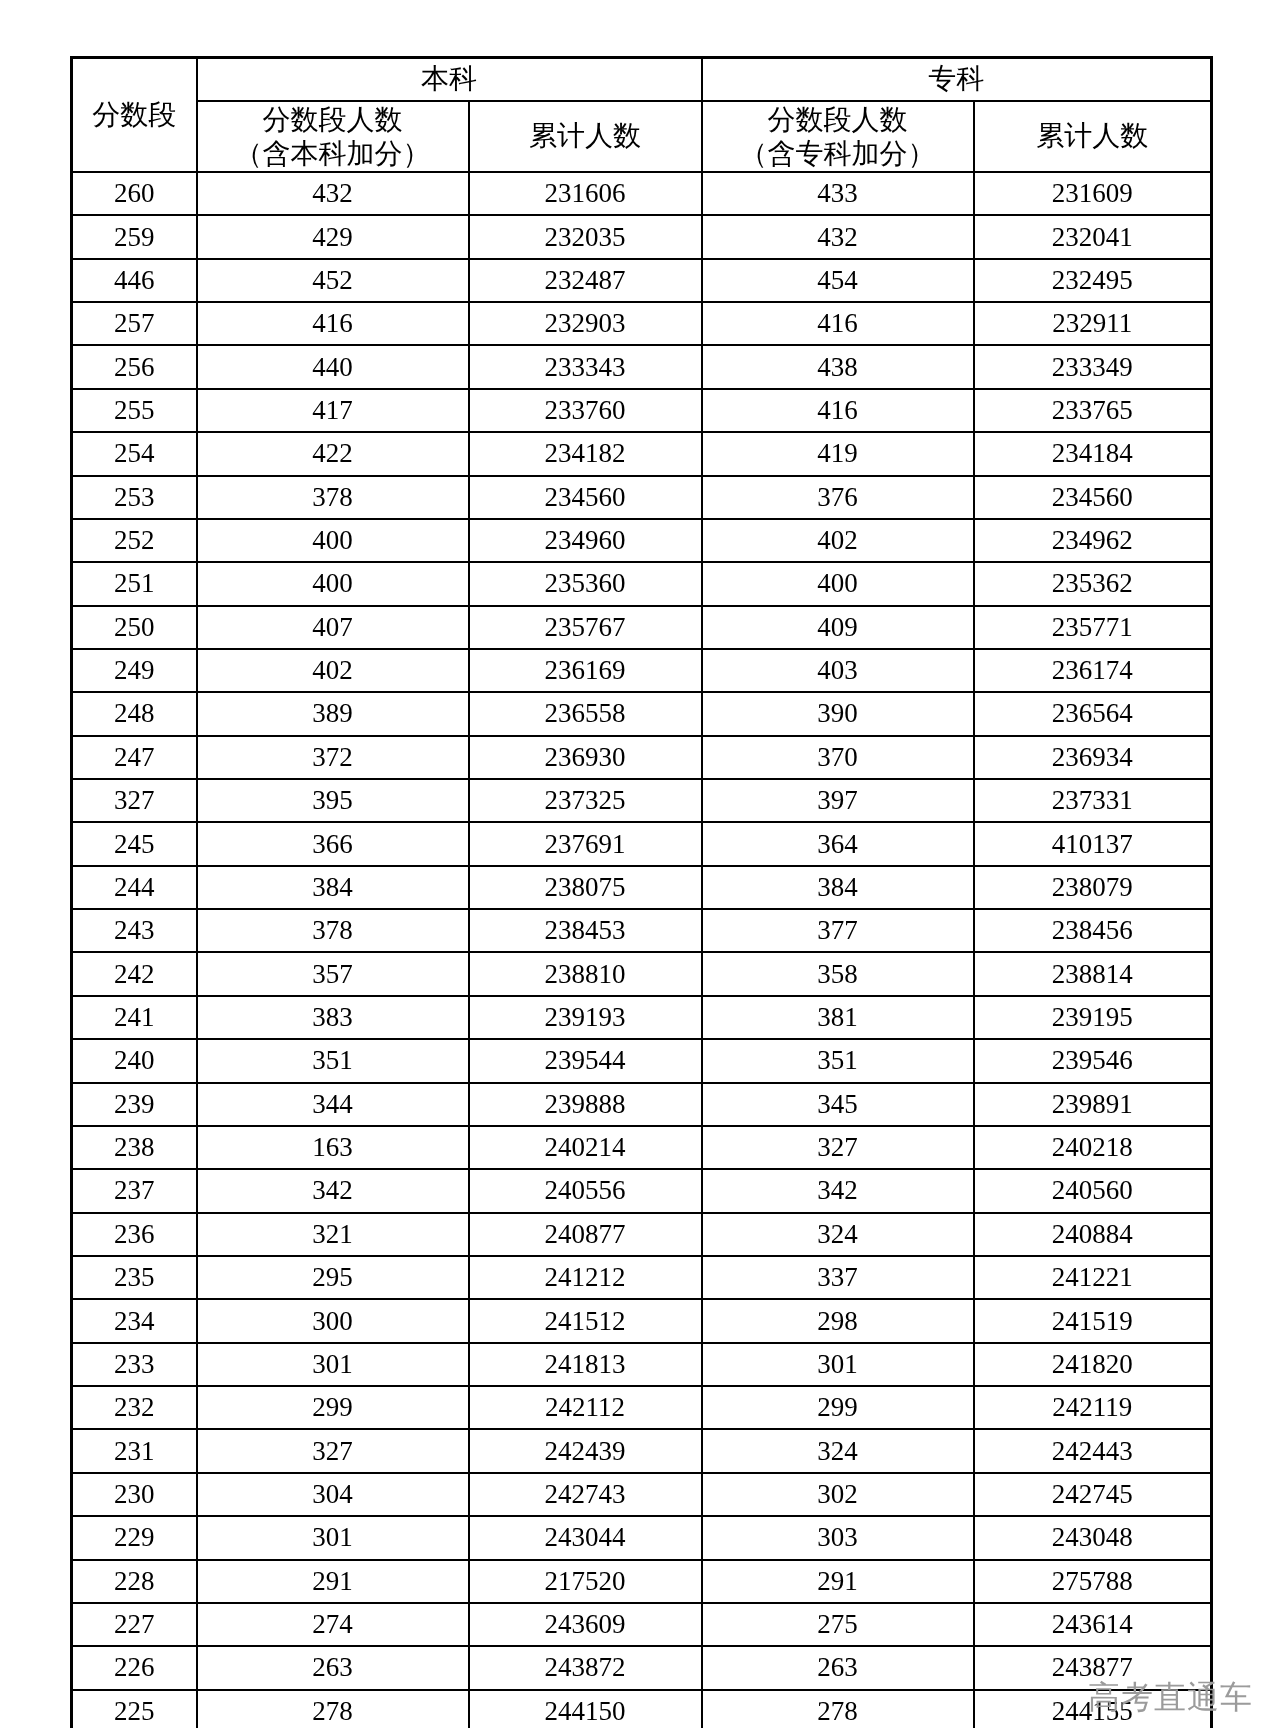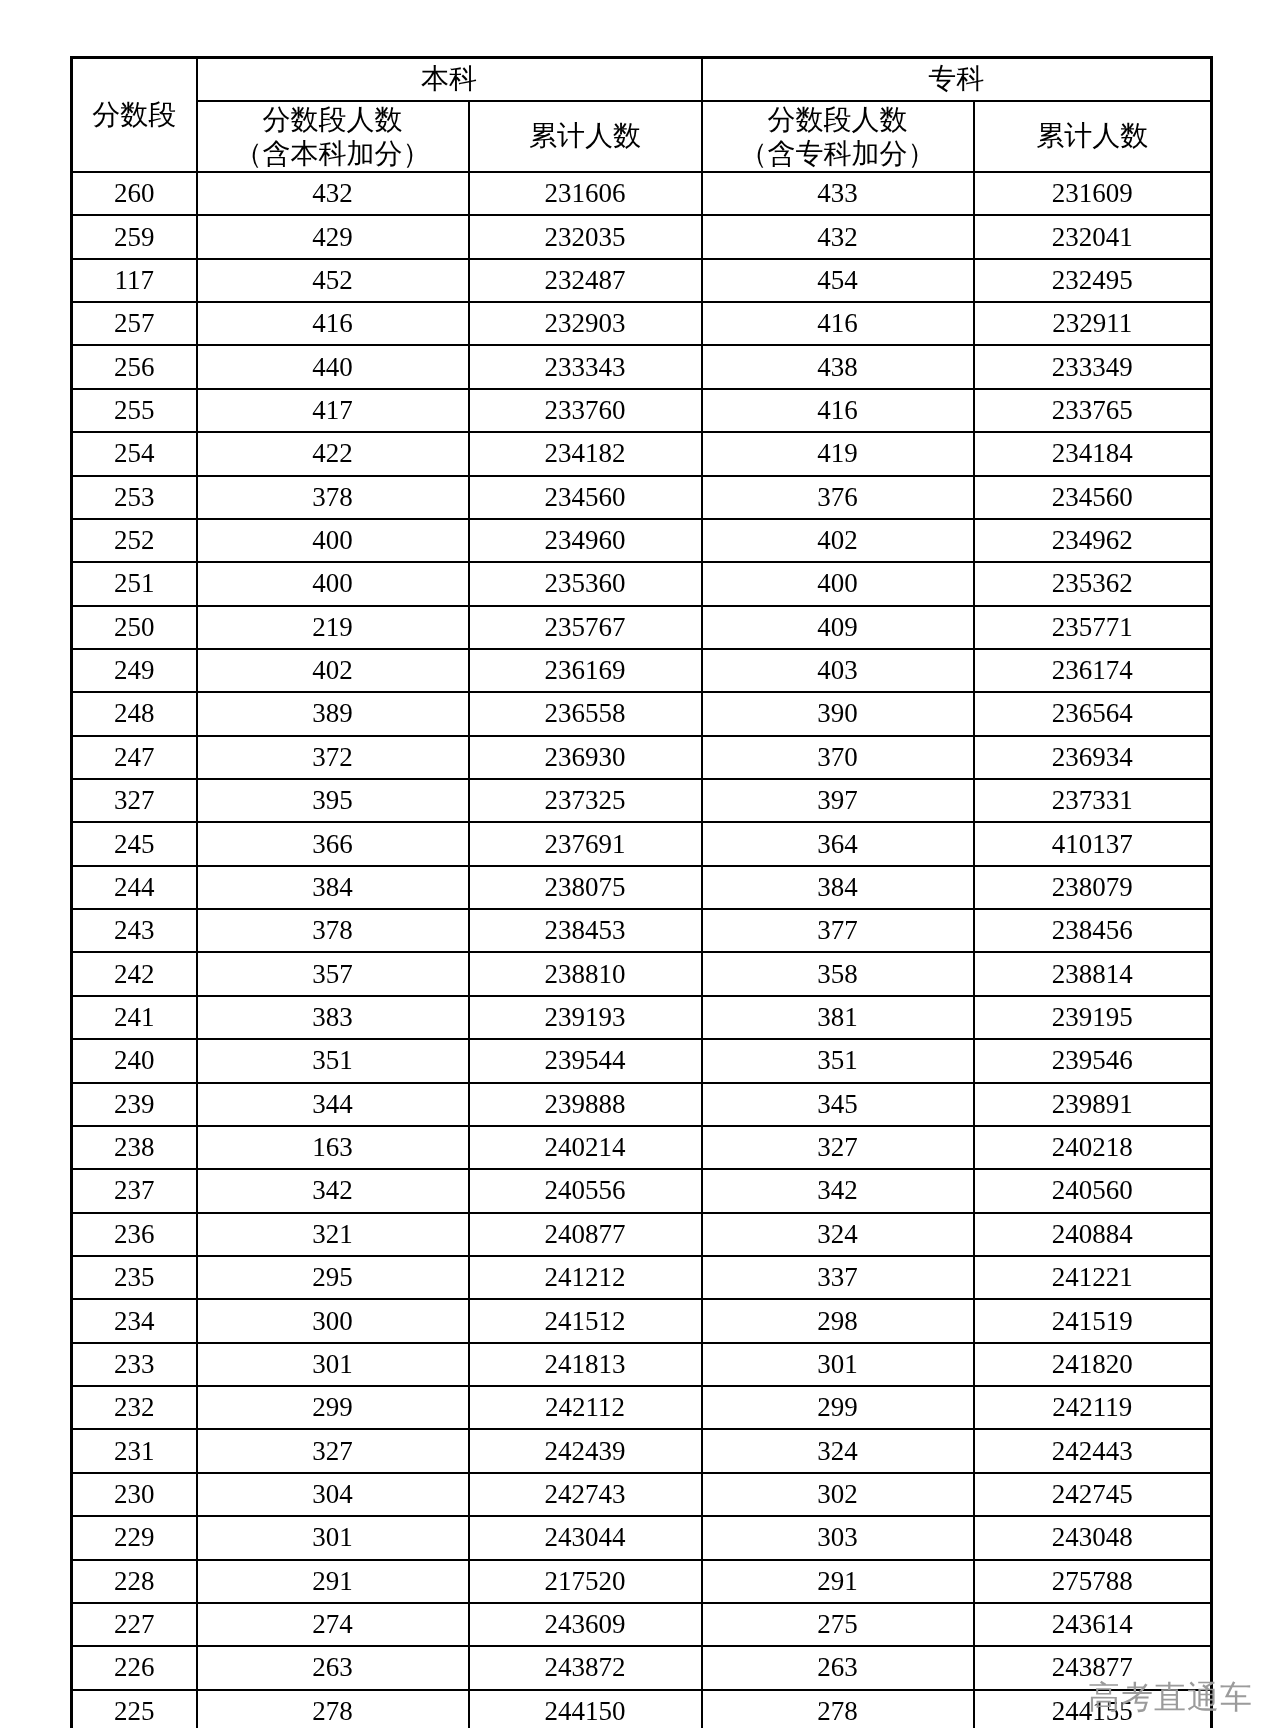--- a/index.html
+++ b/index.html
@@ -98,21 +98,21 @@
         <td>231609</td>
       </tr>
       <tr>
         <td>259</td>
         <td>429</td>
         <td>232035</td>
         <td>432</td>
         <td>232041</td>
       </tr>
       <tr>
-        <td>117</td>
+        <td>446</td>
         <td>452</td>
         <td>232487</td>
         <td>454</td>
         <td>232495</td>
       </tr>
       <tr>
         <td>257</td>
         <td>416</td>
         <td>232903</td>
         <td>416</td>
@@ -155,21 +155,21 @@
       </tr>
       <tr>
         <td>251</td>
         <td>400</td>
         <td>235360</td>
         <td>400</td>
         <td>235362</td>
       </tr>
       <tr>
         <td>250</td>
-        <td>219</td>
+        <td>407</td>
         <td>235767</td>
         <td>409</td>
         <td>235771</td>
       </tr>
       <tr>
         <td>249</td>
         <td>402</td>
         <td>236169</td>
         <td>403</td>
         <td>236174</td>

